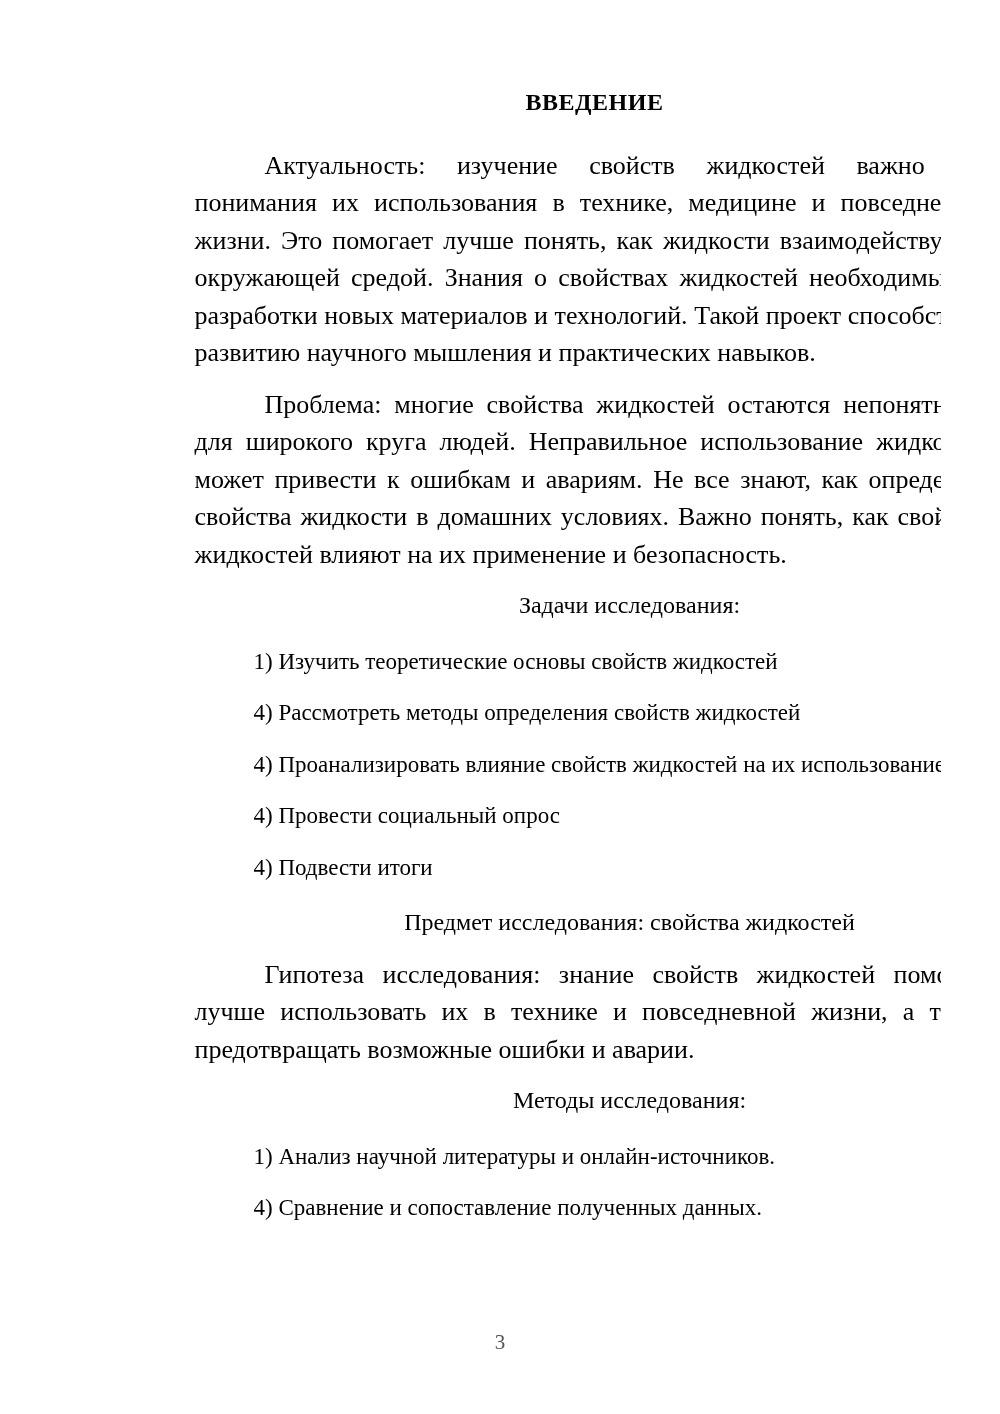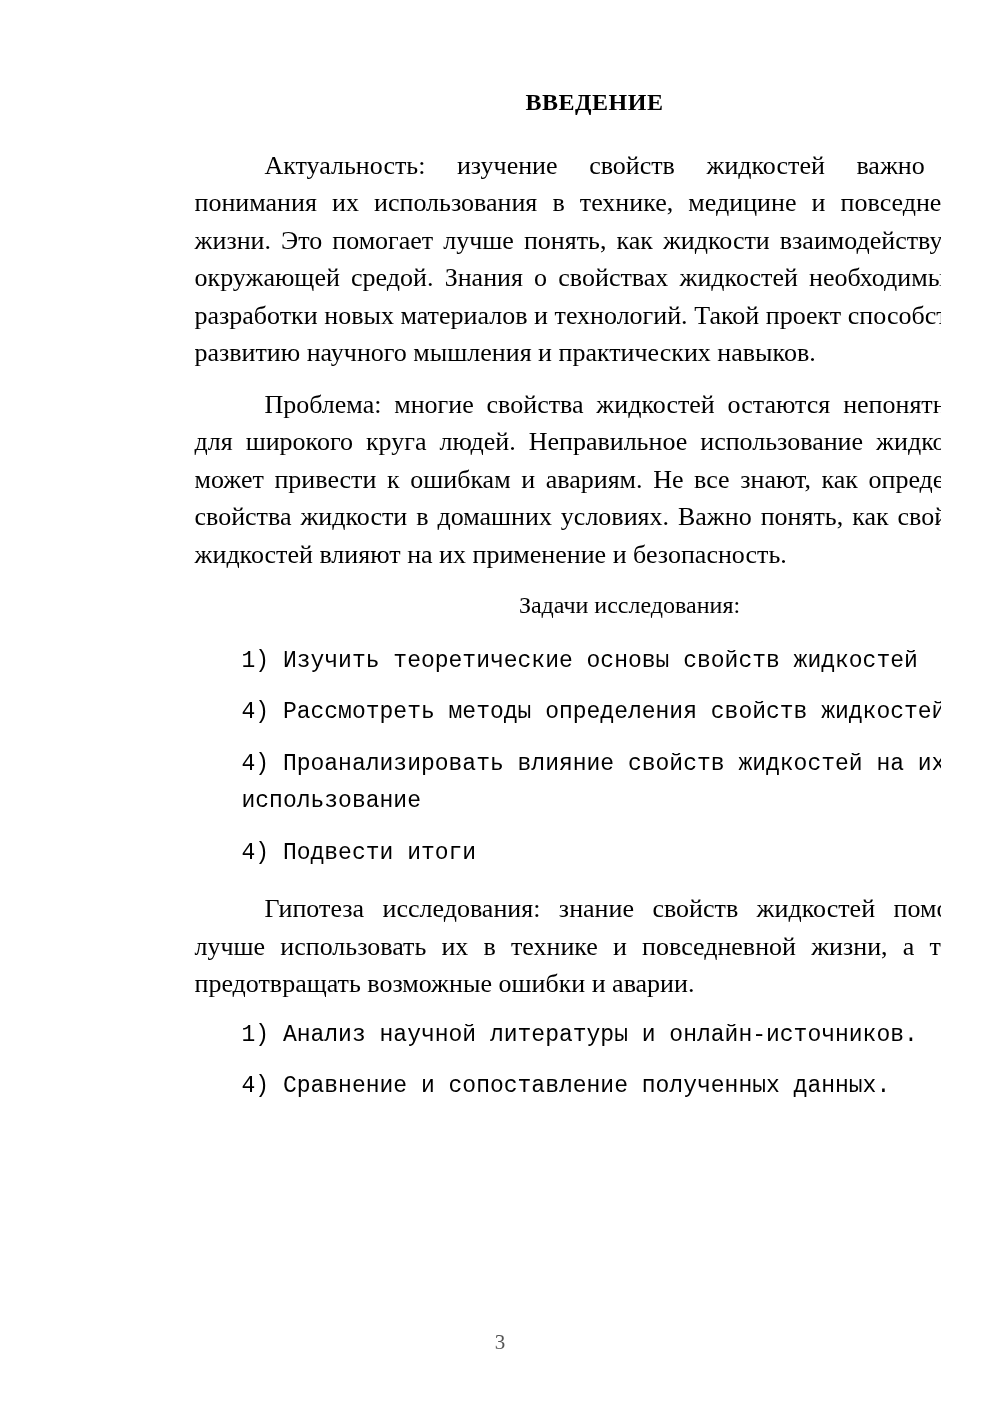--- a/index.html
+++ b/index.html
@@ -48,23 +48,22 @@
   }
   .sub-head {
     font-size: 24px;
     line-height: 37.5px;
     text-indent: 70px;
     text-align: center;
     margin: 0 0 14px 0;
   }
   .list {
     list-style: none;
-    margin: 0;
+    margin: 12px;
     padding: 0;
-    font-family: Liberation Mono, monospace;
   }
   .list-item {
     font-size: 23px;
     line-height: 37.5px;
     text-align: left;
     padding-left: 47px;
     margin: 0 0 14px 0;
   }
   .gap-after {
     margin-bottom: 18px;
@@ -93,27 +92,30 @@
 
     <p class="para">Проблема: многие свойства жидкостей остаются непонятными для широкого круга людей. Неправильное использование жидкостей может привести к ошибкам и авариям. Не все знают, как определить свойства жидкости в домашних условиях. Важно понять, как свойства жидкостей влияют на их применение и безопасность.</p>
 
 
     <p class="sub-head gap-after">Задачи исследования:</p>
 
     <ul class="list">
       <li class="list-item">1) Изучить теоретические основы свойств жидкостей</li>
       <li class="list-item">4) Рассмотреть методы определения свойств жидкостей</li>
       <li class="list-item">4) Проанализировать влияние свойств жидкостей на их использование</li>
+      <li class="list-item">4) Провести социальный опрос</li>
       <li class="list-item gap-after">4) Подвести итоги</li>
     </ul>
 
 
+    <p class="sub-head">Предмет исследования: свойства жидкостей</p>
 
     <p class="para">Гипотеза исследования: знание свойств жидкостей помогает лучше использовать их в технике и повседневной жизни, а также предотвращать возможные ошибки и аварии.</p>
 
+    <p class="sub-head gap-after">Методы исследования:</p>
 
     <ul class="list">
       <li class="list-item">1) Анализ научной литературы и онлайн-источников.</li>
       <li class="list-item">4) Сравнение и сопоставление полученных данных.</li>
     </ul>
 
   </div>
 
   <div class="page-number">3</div>
 

